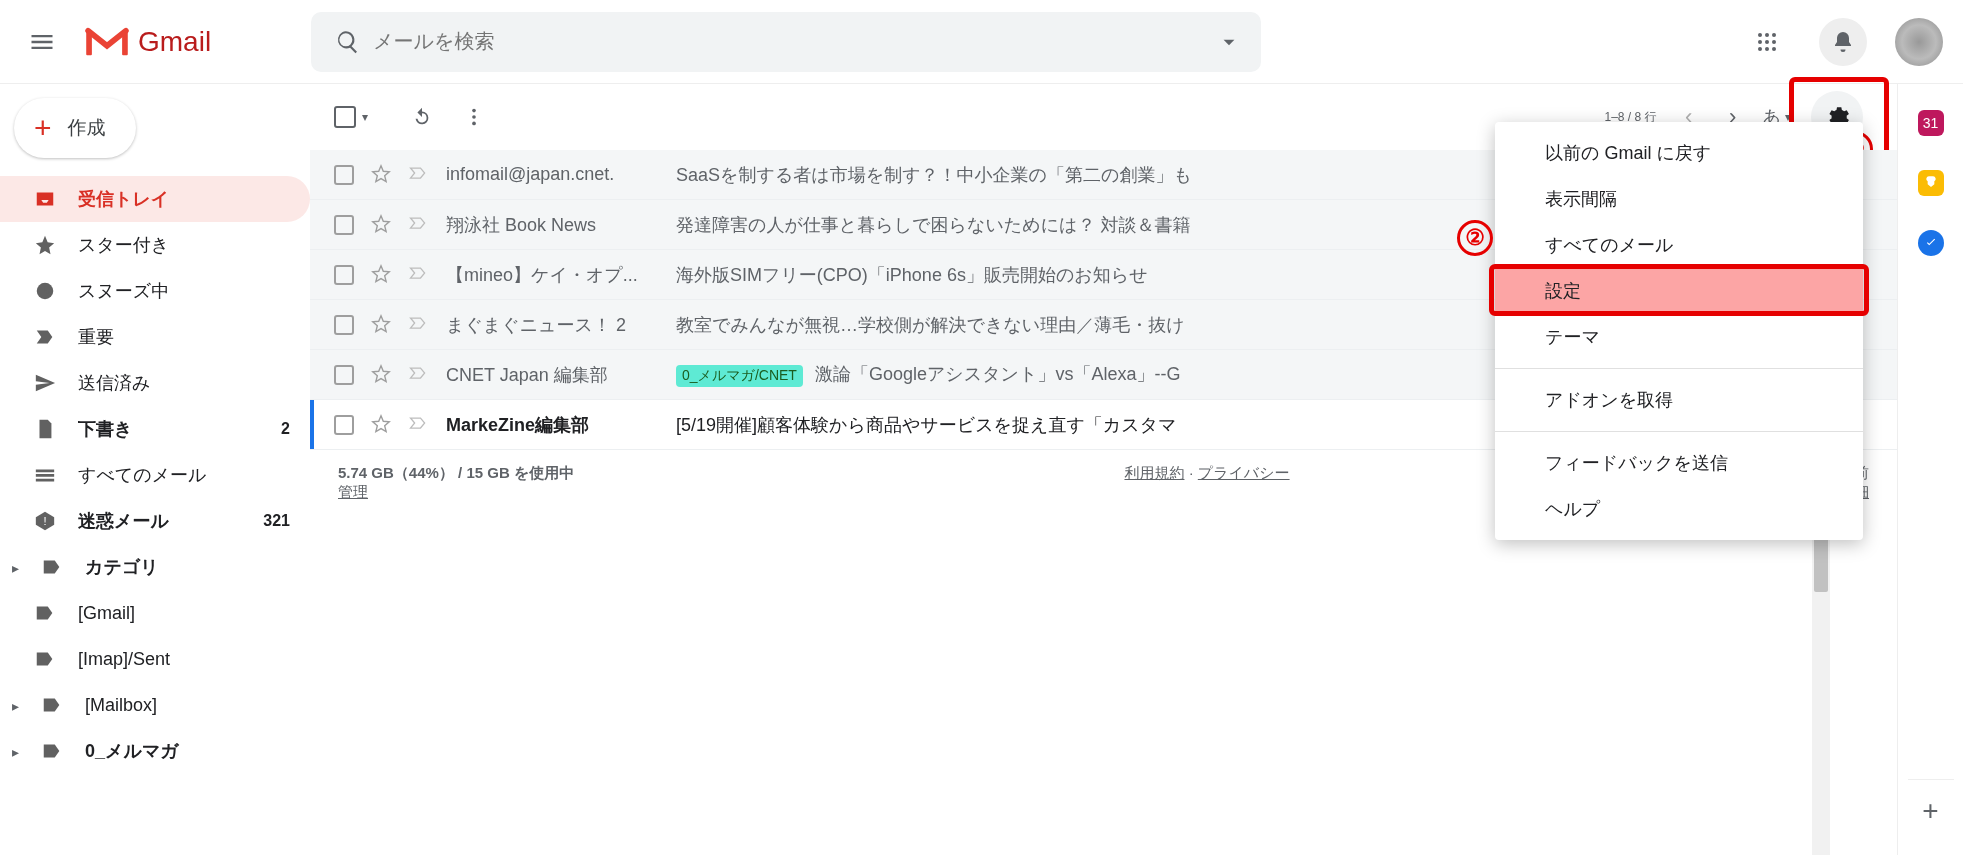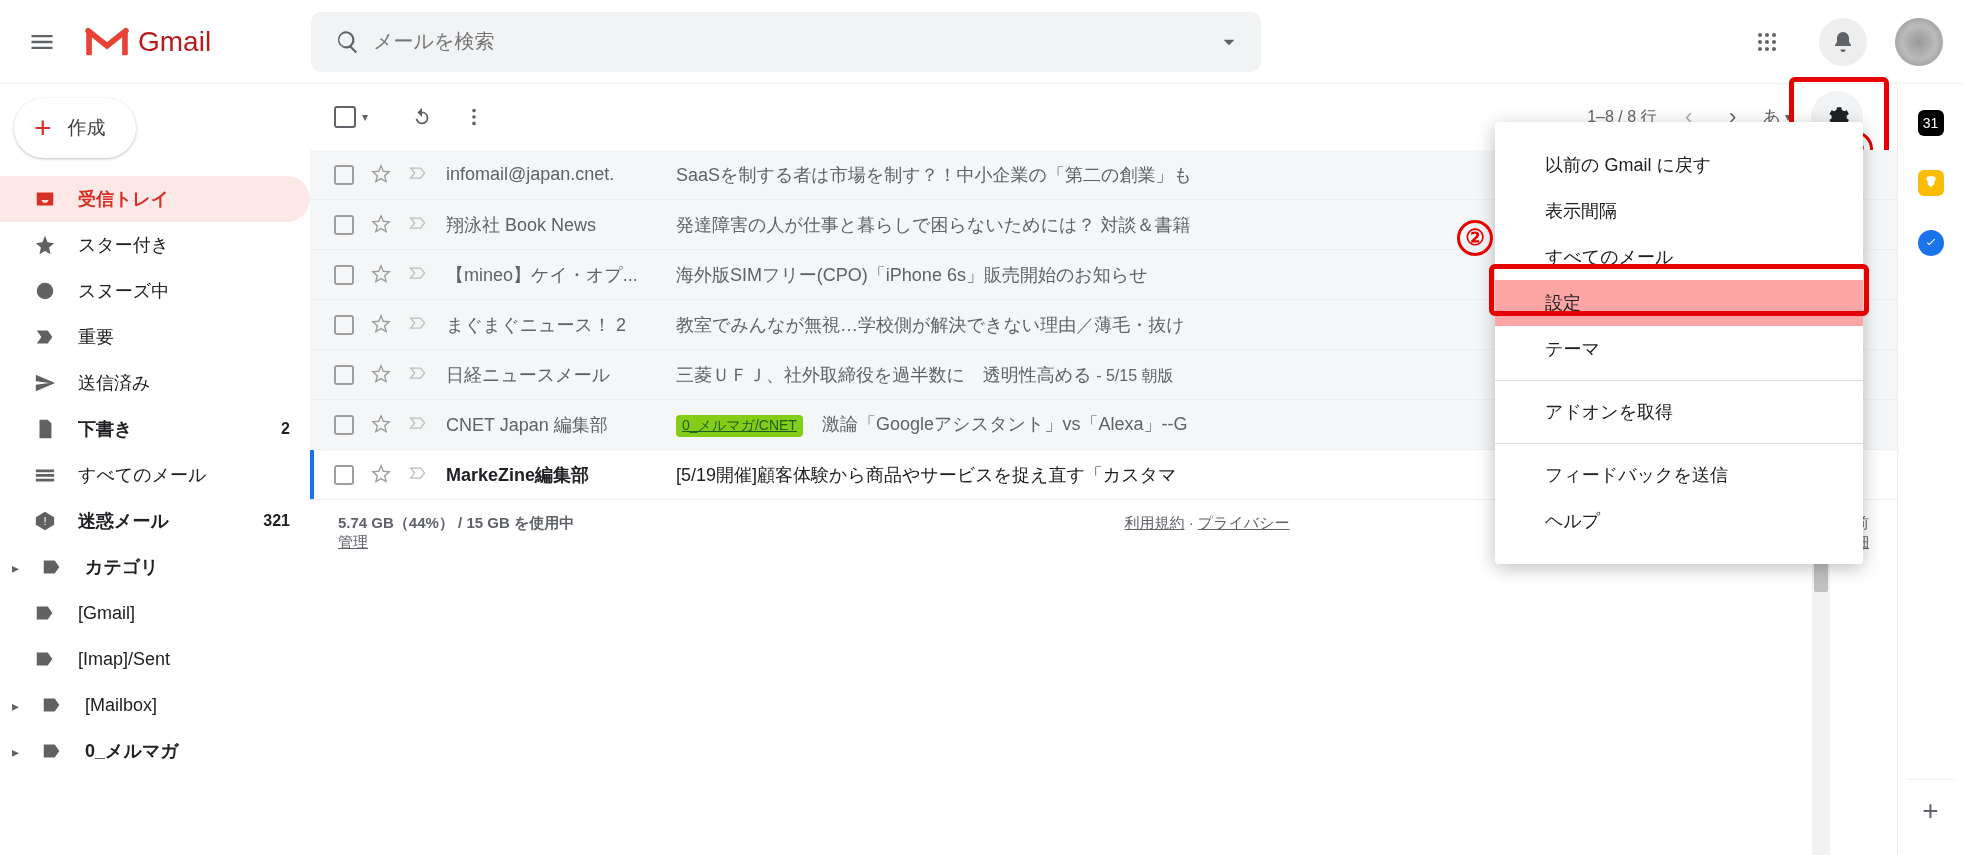--- a/index.html
+++ b/index.html
@@ -42,21 +42,21 @@
 
   .main { flex:1; position:relative; }
 
   .toolbar { height:66px; display:flex; align-items:center; padding: 0 34px 0 24px; }
   .sel-box { display:flex; align-items:center; gap:6px; cursor:pointer; }
   .sel-box .cb { width:22px; height:22px; border:2px solid #5f6368; border-radius:3px; }
   .sel-box .dd { font-size:12px; color:#5f6368; }
   .tb-btn { width:52px; height:52px; display:flex; align-items:center; justify-content:center; cursor:pointer; border-radius:50%; }
   .tb-btn svg { width:22px; height:22px; fill:#5f6368; }
   .tb-spacer { flex:1; }
-  .page-info { color:#5f6368; font-size:16px; margin-right:10px; }
+  .page-info { color:#5f6368; font-size:12px; margin-right:10px; }
   .pager-btn { width:44px; height:44px; display:flex; align-items:center; justify-content:center; cursor:pointer; color:#b0b0b0; font-size:22px; border-radius:50%; }
   .pager-btn.en { color:#5f6368; }
   .lang-ind { color:#5f6368; font-size:18px; margin: 0 8px; cursor:pointer; display:flex; align-items:center; gap:4px;}
   .gear-wrap { position:relative; margin-left: 12px; }
   .gear-btn { width:52px; height:52px; border-radius:50%; background:#f1f3f4; display:flex; align-items:center; justify-content:center; cursor:pointer; }
   .gear-btn svg { width:26px; height:26px; fill:#202124; }
   .gear-highlight { position:absolute; top:-14px; left:-22px; width:100px; height:80px; border:5px solid #e60000; border-radius:6px; pointer-events:none; }
   .circ-num { position:absolute; width:36px; height:36px; border:3px solid #e60000; border-radius:50%; color:#e60000; font-size:22px; font-weight:bold; display:flex; align-items:center; justify-content:center; pointer-events:none; }
 
   .mail-list { }
@@ -66,38 +66,38 @@
   .mail-row .cb { width:20px; height:20px; border:2px solid #9e9e9e; border-radius:3px; margin-right:16px; cursor:pointer; }
   .mail-row .star { width:24px; height:24px; margin-right:14px; cursor:pointer; }
   .mail-row .star svg { width:22px; height:22px; fill:none; stroke:#9e9e9e; stroke-width:1.5; }
   .mail-row .imp { width:24px; height:24px; margin-right:14px; cursor:pointer; }
   .mail-row .imp svg { width:20px; height:20px; fill:none; stroke:#bdbdbd; stroke-width:1.5; }
   .mail-row .sender { width: 230px; font-size:18px; color:#5f6368; white-space:nowrap; overflow:hidden; text-overflow:ellipsis; }
   .mail-row.unread .sender { color:#202124; font-weight:700; }
   .mail-row .subject { flex:1; font-size:18px; color:#5f6368; white-space:nowrap; overflow:hidden; text-overflow:ellipsis; }
   .mail-row.unread .subject { color:#202124; }
   .mail-row .sender .cnt { color:#5f6368; font-weight:400; }
-  .mail-row .tag { display:inline-block; background:#84cc16; color:#1b5e20; font-size:14px; padding:2px 6px; border-radius:4px; margin-right:19px;text-decoration:underline; }
+  .mail-row .tag { display:inline-block; background:#5eead4; color:#1b5e20; font-size:14px; padding:2px 6px; border-radius:4px; margin-right:12px; }
   .mail-row .date { color:#5f6368; font-size:16px; }
 
   .footer { display:flex; padding: 14px 28px; font-size:15px; color:#5f6368; align-items:flex-start; }
   .footer a { color:#5f6368; text-decoration:underline; }
   .footer .left { flex:0 0 500px; }
   .footer .mid { flex:1; text-align:center; }
   .footer .right { text-align:right; }
 
-  .settings-menu { position:absolute; top: 38px; right: 34px; width: 368px; background:#fff; box-shadow: 0 4px 18px rgba(0,0,0,.25); border-radius:4px; padding: 20px 0; z-index: 100; }
+  .settings-menu { position:absolute; top: 38px; right: 34px; width: 368px; background:#fff; box-shadow: 0 4px 18px rgba(0,0,0,.25); border-radius:4px; padding: 8px 0; z-index: 100; }
   .menu-item { height: 46px; display:flex; align-items:center; padding: 0 50px; font-size:18px; color:#202124; cursor:pointer; white-space:nowrap; }
   .menu-item:hover, .menu-item.hov { background:#fca5a5; }
   .menu-sep { height:1px; background:#e0e0e0; margin: 8px 0; }
   .menu-highlight { position:absolute; border:5px solid #e60000; border-radius:6px; pointer-events:none; }
 
   .right-rail { width:66px; flex:0 0 66px; border-left:1px solid #eee; display:flex; flex-direction:column; align-items:center; padding-top: 26px; gap:34px; }
   .rail-icon { width:26px; height:26px; cursor:pointer; border-radius:6px; display:flex; align-items:center; justify-content:center; font-size:14px; color:#fff; }
-  .rail-cal { background:#000000;text-align:right; }
+  .rail-cal { background:#be185d;text-align:right; }
   .rail-keep { background:#fbbc04; }
   .rail-tasks { background:#1a73e8; border-radius:50%; }
   .rail-plus { margin-top:auto; margin-bottom:30px; width:46px; height:46px; display:flex; align-items:center; justify-content:center; cursor:pointer; color:#5f6368; font-size:28px; border-top:1px solid #eee; padding-top:16px; }
 
   .scrollbar-stub { position:absolute; top:88px; bottom:0; right:67px; width:18px; background:#f1f1f1; }
   .scrollbar-stub .thumb { position:absolute; top:0; left:2px; right:2px; height:420px; background:#c1c1c1; border-radius:2px; }
 </style>
 </head>
 <body>
 
@@ -359,31 +359,20 @@
           <div class="subject">教室でみんなが無視…学校側が解決できない理由／薄毛・抜け</div>
         </div>
         <div class="mail-row">
           <div class="cb"></div>
           <div class="star"><svg viewBox="0 0 24 24">
               <path d="M12 3l2.5 6 6.5.5-5 4.3 1.6 6.4L12 17l-5.6 3.2L8 13.8 3 9.5l6.5-.5z"></path>
             </svg></div>
           <div class="imp"><svg viewBox="0 0 24 24">
               <path d="M3 6h12l5 6-5 6H3l5-6z"></path>
             </svg></div>
-          <div class="sender">日経ニュースメール</div>
-          <div class="subject">三菱ＵＦＪ、社外取締役を過半数に　透明性高める<span class="date"> - 5/15 朝版</span></div>
-        </div>
-        <div class="mail-row">
-          <div class="cb"></div>
-          <div class="star"><svg viewBox="0 0 24 24">
-              <path d="M12 3l2.5 6 6.5.5-5 4.3 1.6 6.4L12 17l-5.6 3.2L8 13.8 3 9.5l6.5-.5z"></path>
-            </svg></div>
-          <div class="imp"><svg viewBox="0 0 24 24">
-              <path d="M3 6h12l5 6-5 6H3l5-6z"></path>
-            </svg></div>
           <div class="sender">CNET Japan 編集部</div>
           <div class="subject"><span class="tag">0_メルマガ/CNET</span>激論「Googleアシスタント」vs「Alexa」--G</div>
         </div>
         <div class="mail-row unread">
           <div class="cb"></div>
           <div class="star"><svg viewBox="0 0 24 24">
               <path d="M12 3l2.5 6 6.5.5-5 4.3 1.6 6.4L12 17l-5.6 3.2L8 13.8 3 9.5l6.5-.5z"></path>
             </svg></div>
           <div class="imp"><svg viewBox="0 0 24 24">
               <path d="M3 6h12l5 6-5 6H3l5-6z"></path>

